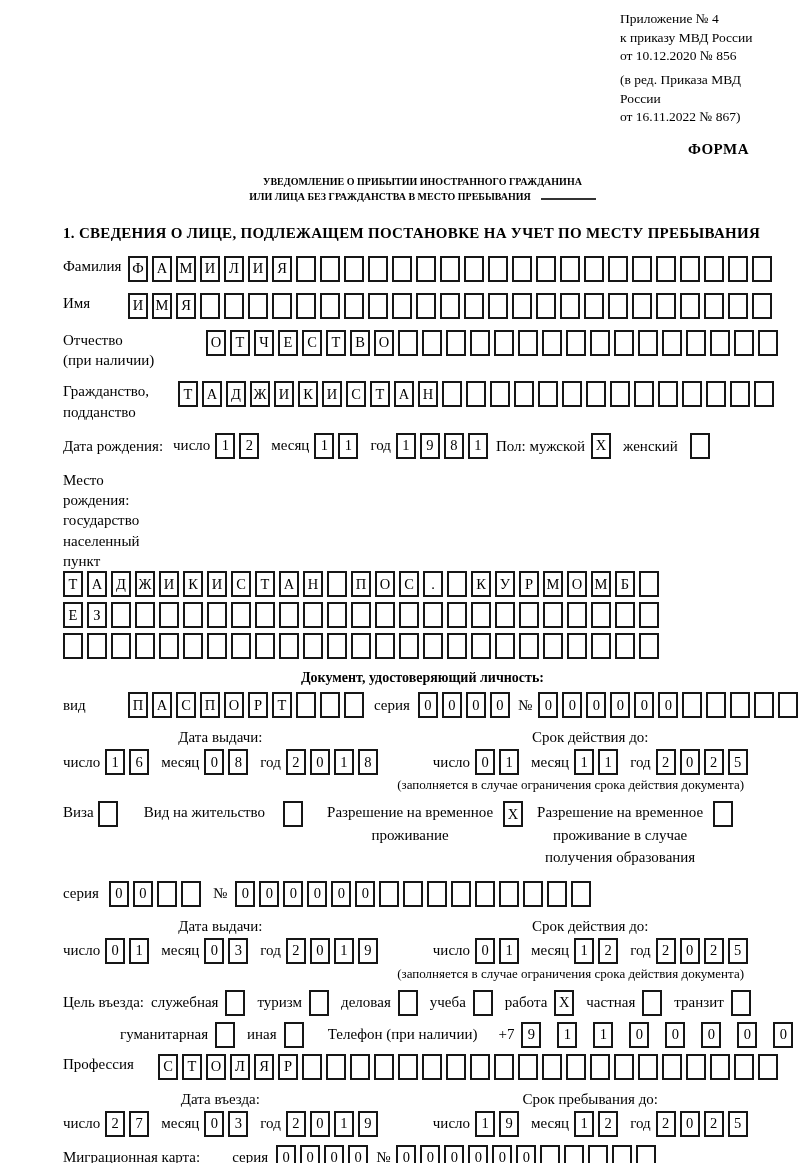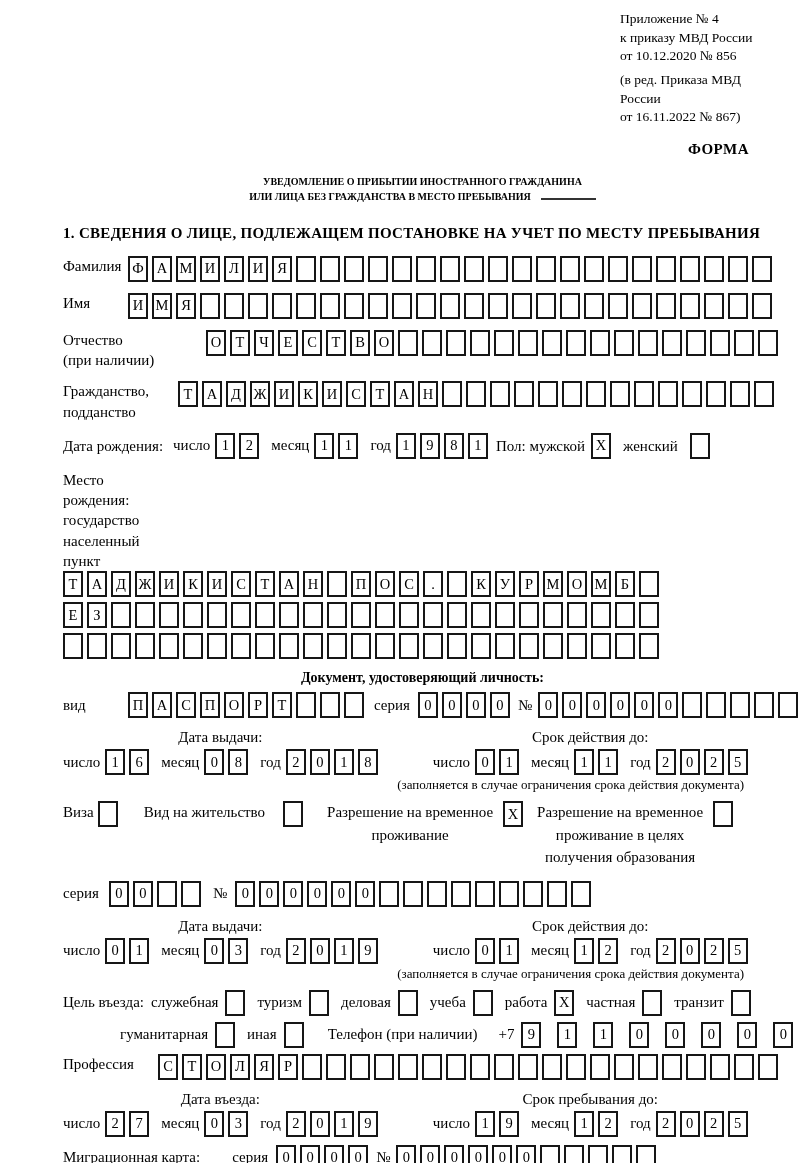--- a/index.html
+++ b/index.html
@@ -423,21 +423,21 @@
     <span class="chk-item" style="margin-left:24px;">
       <span class="chk-label">
         <div>Разрешение на временное</div>
         <div>проживание</div>
       </span>
       <span class="cell">X</span>
     </span>
     <span class="chk-item" style="margin-left:14px;">
       <span class="chk-label">
         <div>Разрешение на временное</div>
-        <div>проживание в целях</div>
+        <div>проживание в случае</div>
         <div>получения образования</div>
       </span>
       <span class="cell"></span>
     </span>
   </div>
 
   <div class="row" style="align-items:center;">
     <span class="lbl" style="margin-right:10px;">серия</span>
     <span class="cells">
         <span class="cell">0</span>

